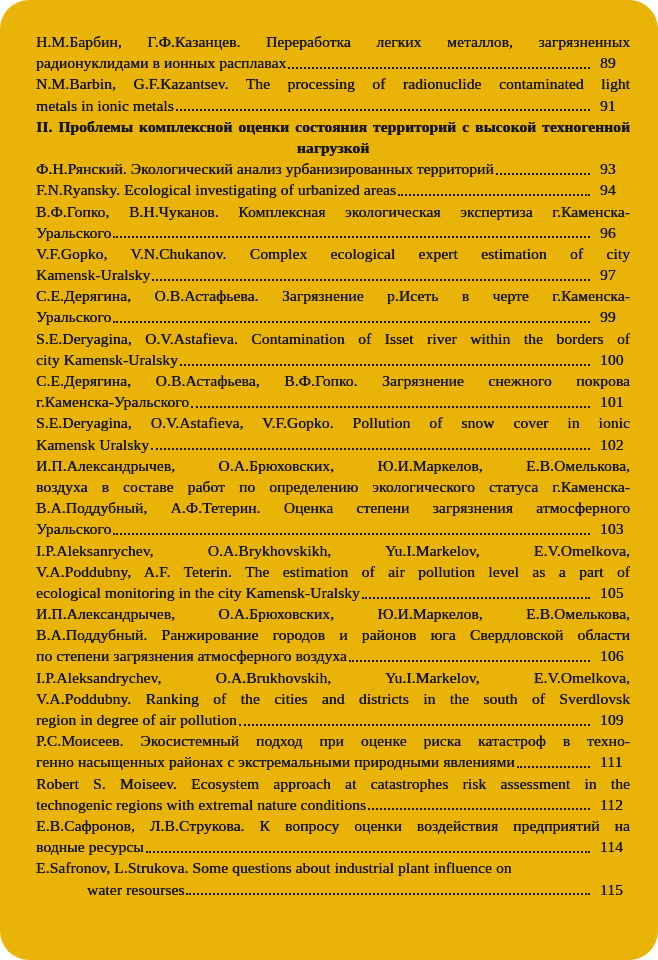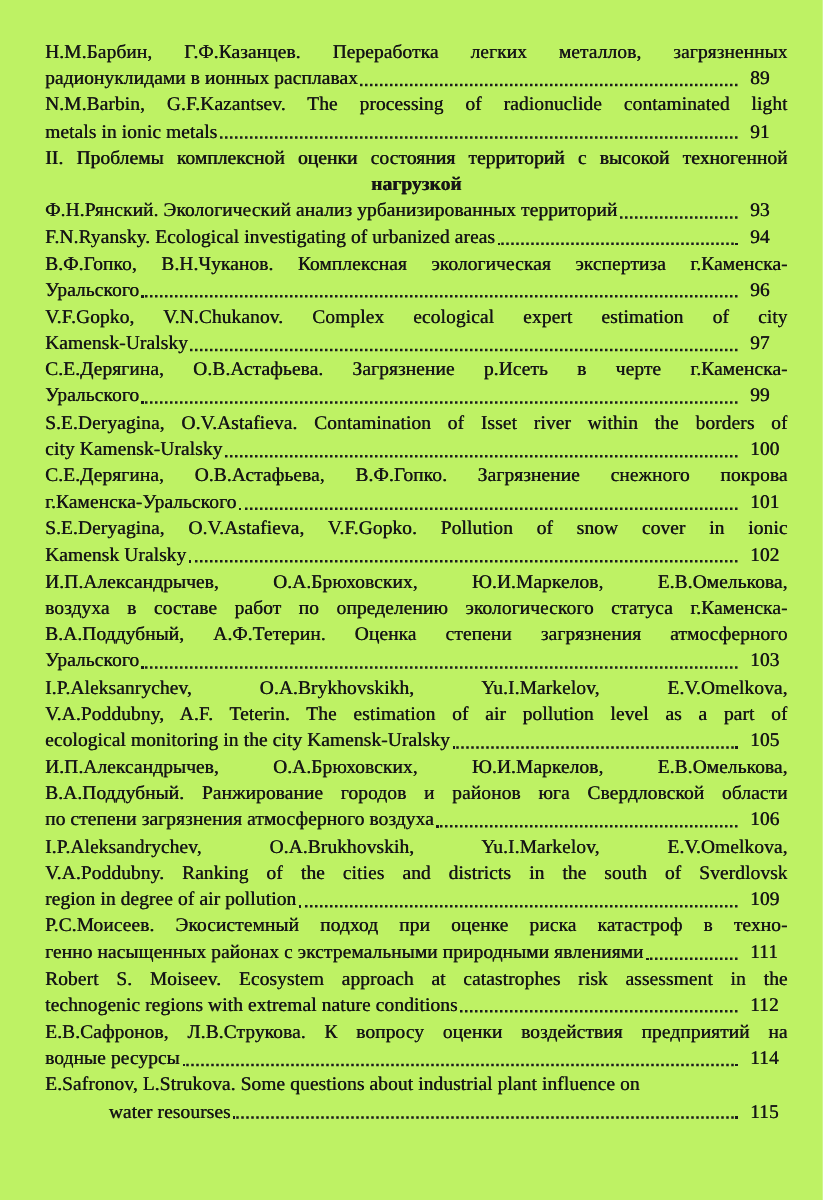--- a/index.html
+++ b/index.html
@@ -31,21 +31,21 @@
     letter-spacing: 0.1px;
   }
   .line--justified {
     text-align: justify;
     text-align-last: justify;
   }
   .line--plain {
     text-align: left;
   }
   .line--header {
-    font-weight: 400;
+    font-weight: 700;
     text-align: justify;
     text-align-last: justify;
     text-shadow: 0.5px 0 0 currentColor;
   }
   .line--header-center {
     font-weight: 700;
     text-align: center;
     text-shadow: 0.5px 0 0 currentColor;
   }
   .line--leader {
@@ -65,21 +65,21 @@
     flex: 0 0 auto;
     min-width: 30px;
     text-align: left;
     white-space: nowrap;
   }
   .line--indent { padding-left: 7px; margin-left: 44px; }
 </style>
 </head>
 <body style="color: rgb(22, 22, 22);">
 
-<div id="page" style="background: #bef264;">
+<div id="page" style="background: #eab308; border-radius: 29px;">
   <div id="toc">
       <div class="line line--justified">Н.М.Барбин, Г.Ф.Казанцев. Переработка легких металлов, загрязненных</div>
       <div class="line line--leader">
         <span class="leader-text">радионуклидами в ионных расплавах</span>
         <span class="dots"></span>
         <span class="page-num">89</span>
       </div>
       <div class="line line--justified">N.M.Barbin, G.F.Kazantsev. The processing of radionuclide contaminated light</div>
       <div class="line line--leader">
         <span class="leader-text">metals in ionic metals</span>

